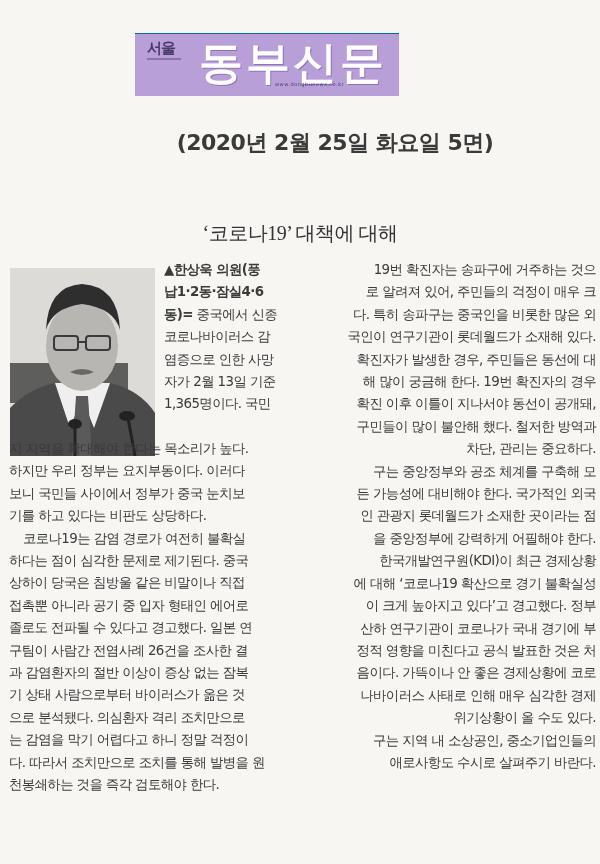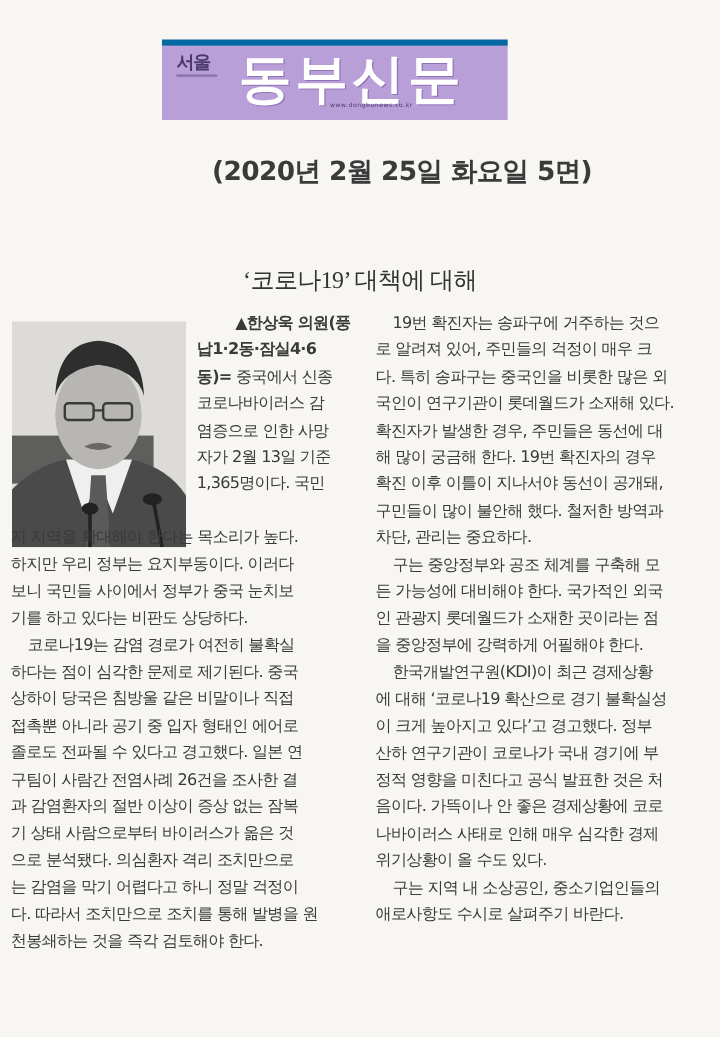--- a/index.html
+++ b/index.html
@@ -4,23 +4,23 @@
 <style>
   html, body { margin:0; padding:0; }
   body {
     width:600px; height:864px; overflow:hidden;
     background:#f7f6f3;
     font-family:"DejaVu Sans", sans-serif;
     color:#2a2a2a;
     position:relative;
   }
   .masthead {
-    position:absolute; left:135px; top:33px; width:288px; height:62px;
+    position:absolute; left:135px; top:33px; width:264px; height:62px;
     background:#b89fd8;
-    border-top:5px solid #0369a1;
+    border-top:1px solid #0369a1;
   }
   .masthead .city {
     position:absolute; left:12px; top:5px;
     font-family:"DejaVu Sans", sans-serif; font-weight:bold;
     font-size:15px; color:#4a3a6a; letter-spacing:-1px;
   }
   .masthead .city-sub {
     position:absolute; left:12px; top:24px; width:34px; height:2px;
     background:#6b5a8a; opacity:.6;
   }
@@ -50,21 +50,21 @@
     background:#d9d8d4; overflow:hidden;
   }
   .photo svg { display:block; }
   .col {
     position:absolute; font-family:"DejaVu Sans", sans-serif;
     font-size:13.4px; line-height:22.4px; color:#3a3a3a;
     letter-spacing:-0.6px;
   }
   .col-left-top { left:164px; top:259px; width:128px; }
   .col-left { left:9px; top:438px; width:286px; }
-  .col-right { left:313px; top:259px; width:283px; }
+  .col-right { left:313px; top:259px; width:283px;text-align:right; }
   .line { white-space:nowrap; display:block; }
   .lead { font-weight:bold; }
   .indent { padding-left:14px; }
 </style>
 </head>
 <body>
 
 <div class="masthead">
   <span class="city">서울</span>
   <span class="city-sub"></span>
@@ -90,21 +90,21 @@
     <line x1="68" y1="74" x2="76" y2="74" stroke="#3a3a3a" stroke-width="2"></line>
     <path d="M60 104 Q72 98 84 104 Q72 110 60 104 Z" fill="#6a6664"></path>
     <line x1="65" y1="188" x2="65" y2="158" stroke="#222" stroke-width="3"></line>
     <ellipse cx="65" cy="156" rx="7" ry="5" fill="#222"></ellipse>
     <line x1="125" y1="188" x2="118" y2="150" stroke="#222" stroke-width="3"></line>
     <ellipse cx="117" cy="148" rx="8" ry="5" fill="#222"></ellipse>
   </svg>
 </div>
 
 <div class="col col-left-top">
-  <span class="line lead" style="text-align:right;">▲한상욱 의원(풍</span>
+  <span class="line lead" style="">▲한상욱 의원(풍</span>
   <span class="line lead">납1·2동·잠실4·6</span>
   <span class="line"><b>동)=</b> <span>중국에서 신종</span></span>
   <span class="line">코로나바이러스 감</span>
   <span class="line">염증으로 인한 사망</span>
   <span class="line">자가 2월 13일 기준</span>
   <span class="line">1,365명이다.  국민</span>
 </div>
 
 <div class="col col-left">
   <span class="line">지 지역을 확대해야 한다는 목소리가 높다.</span>

